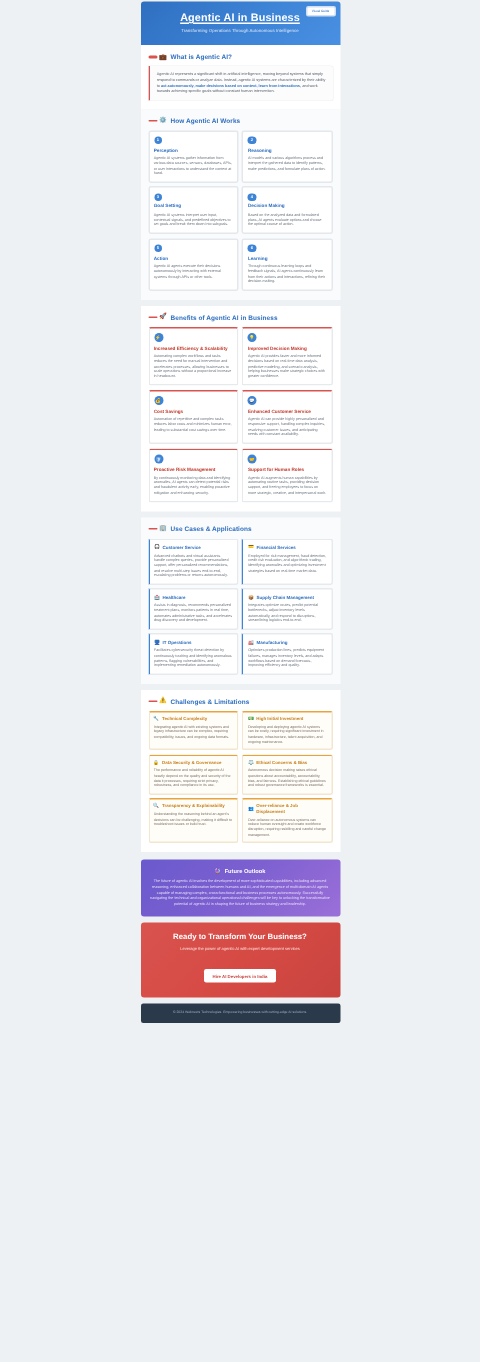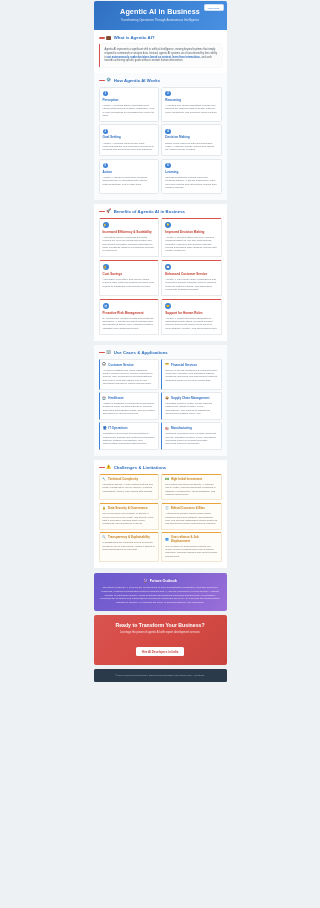--- a/index.html
+++ b/index.html
@@ -29,20 +29,21 @@
     position: relative;
     text-align: center;
   }
   .hero h1 {
     color: #ffffff;
     font-size: 7.2px;
     font-weight: bold;
     letter-spacing: .1px;
     line-height: 1.1;
     margin-bottom: 3px;
+    text-decoration: underline;
   }
   .hero p {
     color: #dbe8f7;
     font-size: 2.9px;
     line-height: 1.2;
     letter-spacing: .05px;
   }
   .hero-badge {
     position: absolute;
     top: 3px; right: 3px;

